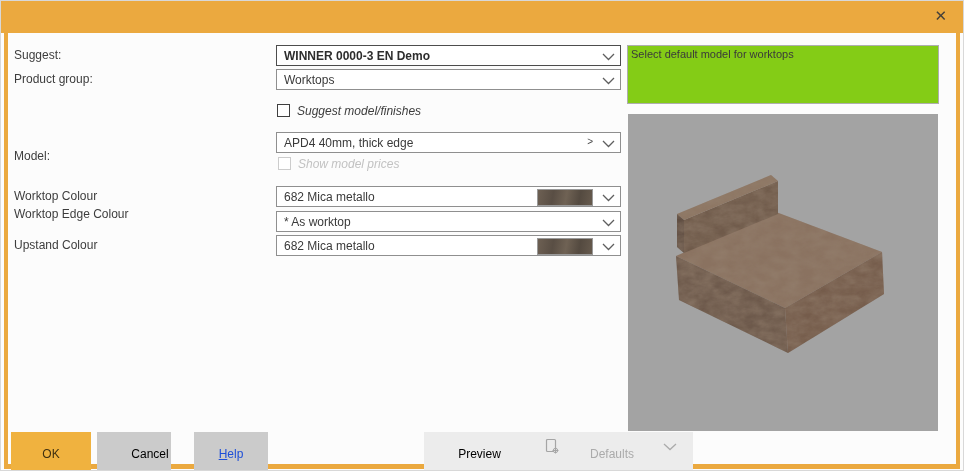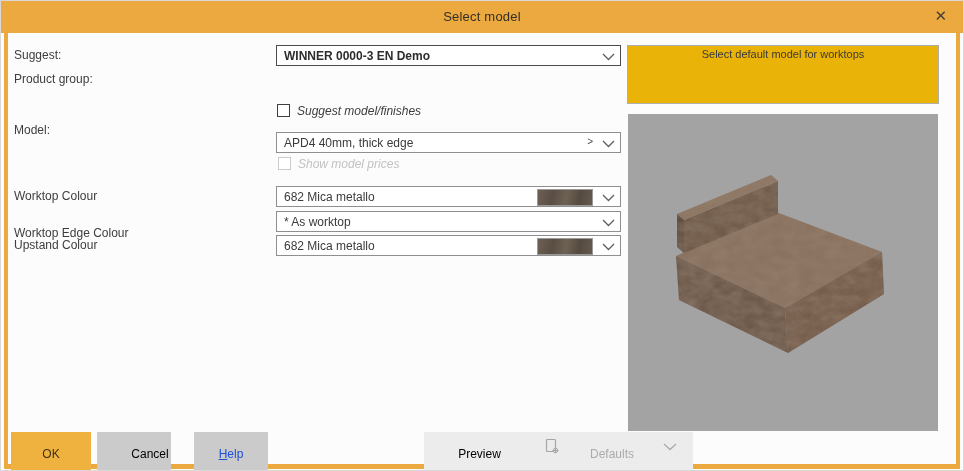--- a/index.html
+++ b/index.html
@@ -29,23 +29,23 @@
   .swatch { position:absolute; right:27px; top:2px; width:54px; height:15px; border:1px solid #9a9a9a;
             background:linear-gradient(100deg,#6d6053,#594e44 28%,#6f6254 52%,#544a40 76%,#665a4d); }
 
   
   .cb { position:absolute; width:13px; height:13px; border:1px solid #3f3f3f; background:#fff; box-sizing:border-box; }
   .cb.dis { border-color:#cccccc; }
   .cb-label { position:absolute; font-size:12px; color:#3d3d3d; white-space:nowrap;font-style:italic; }
   .cb-label.dis { color:#c2c2c2; }
 
   
-  .infobox { position:absolute; left:626px; top:44px; width:312px; height:59px; background:#eab308;
+  .infobox { position:absolute; left:626px; top:44px; width:312px; height:59px; background:#84cc16;
              border:1px solid #aeaeae; box-sizing:border-box; font-size:11px; color:#3a3a3a;
-             padding:2px 3px;text-align:center; }
+             padding:2px 3px; }
   .previewbox { position:absolute; left:627px; top:113px; width:310px; height:317px; background:#A3A3A3; }
 
   
   .btn { position:absolute; top:431px; height:44px; display:flex; align-items:center;
          justify-content:center; font-size:12px; box-sizing:border-box; cursor:default; }
   .btn .u { text-decoration:underline; }
   .btn-ok      { left:10px;  width:80px;  background:#F0B23F; color:#403010; }
   .btn-cancel  { left:96px;  width:74px;  background:#CBCBCB; color:#000000;padding-left:32px; }
   .btn-help    { left:193px; width:74px;  background:#CBCBCB; color:#1d4ed8; }
   .btn-addinfo { left:253px; width:158px; background:#ECECEC; color:#ABABAB; }
@@ -53,41 +53,46 @@
   .btn-defaults{ left:530px; width:162px; background:#ECECEC; color:#ABABAB; }
   .btn .chev-btn { position:absolute; right:16px; top:11px; }
   .btn-defaults .def-icon { position:absolute; left:12px; top:6px; }
 </style>
 </head>
 <body>
 
 <div class="dialog">
 
   <div class="titlebar">
-    <span class="title">Select model</span>
     <span class="close">✕</span>
   </div>
   <div class="frame-left"></div>
   <div class="frame-right"></div>
   <div class="frame-bottom"></div>
 
   <span class="lbl" style="top:47px">Suggest:</span>
   <span class="lbl" style="top:71px">Product group:</span>
-  <span class="lbl" style="top:122px">Model:</span>
+  <span class="lbl" style="top:148px">Model:</span>
   <span class="lbl" style="top:188px">Worktop Colour</span>
-  <span class="lbl" style="top:225px">Worktop Edge Colour</span>
+  <span class="lbl" style="top:206px">Worktop Edge Colour</span>
   <span class="lbl" style="top:237px">Upstand Colour</span>
 
   <div class="dd supplier" style="top:44px">
     <span class="txt">WINNER 0000-3 EN Demo</span>
     <svg class="chev" width="13" height="8">
       <polyline points="1,1 6.5,6.5 12,1" fill="none" stroke="#5f5f5f" stroke-width="1.3"></polyline>
       </svg>
   </div>
 
+  <div class="dd" style="top:68px">
+    <span class="txt">Worktops</span>
+    <svg class="chev" width="13" height="8">
+      <polyline points="1,1 6.5,6.5 12,1" fill="none" stroke="#5f5f5f" stroke-width="1.3"></polyline>
+      </svg>
+  </div>
 
   <span class="cb" style="left:276px; top:103px"></span>
   <span class="cb-label" style="left:296px; top:103px">Suggest model/finishes</span>
 
   <div class="dd" style="top:131px">
     <span class="txt">APD4 40mm, thick edge</span>
     <span class="expand-glyph">&gt;</span>
     <svg class="chev" width="13" height="8">
       <polyline points="1,1 6.5,6.5 12,1" fill="none" stroke="#5f5f5f" stroke-width="1.3"></polyline>
       </svg>

